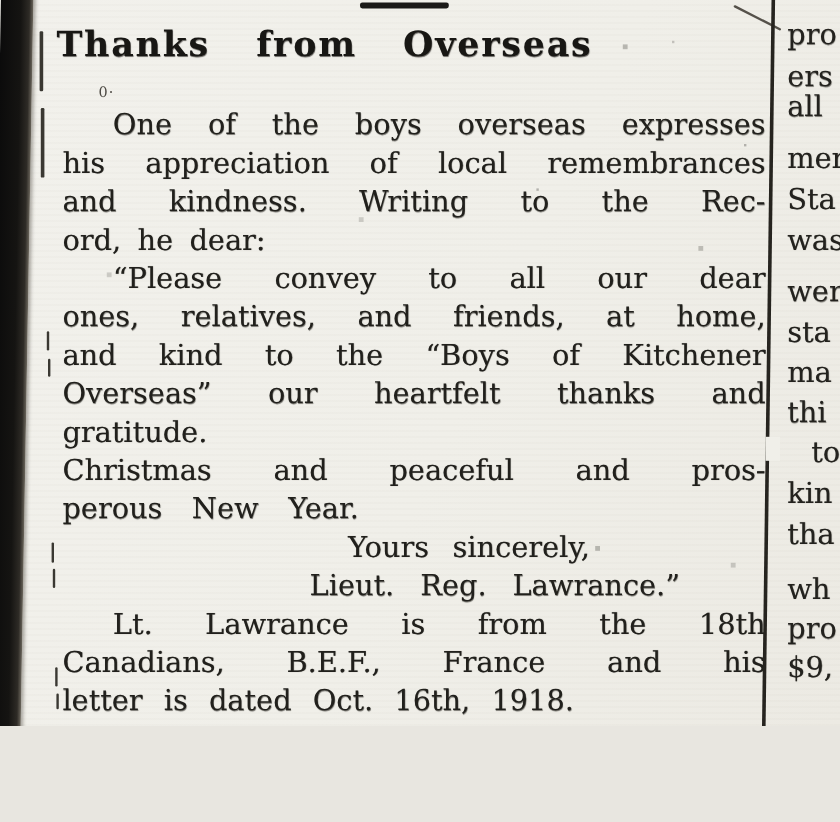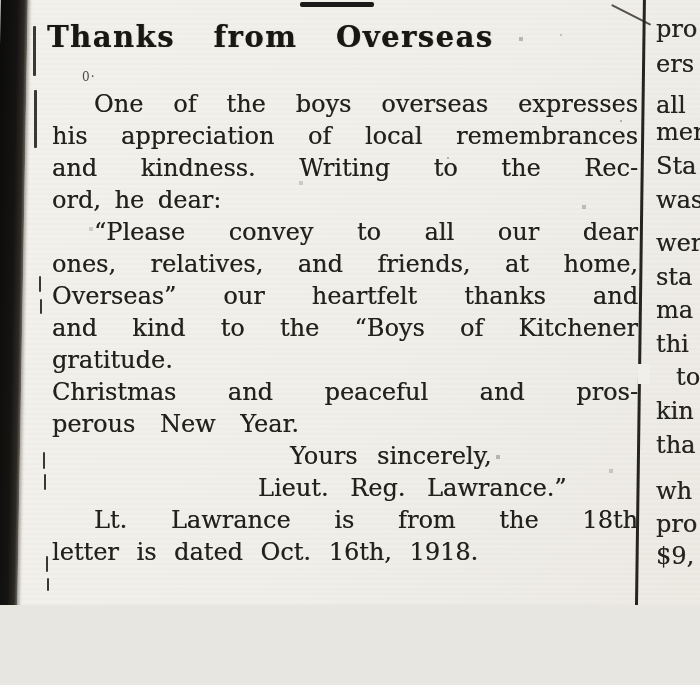--- a/index.html
+++ b/index.html
@@ -80,21 +80,21 @@
   .ws-b{ word-spacing:17px; }
   .ws-c{ word-spacing:10px; }
   .sig1{ margin-left:238px; word-spacing:12px; }
   .sig2{ margin-left:206px; word-spacing:14px; }
   
   .right-col{ position:absolute; left:656px; top:0; width:60px; }
   .frag{
     position:absolute; left:0; font-size:24px; line-height:30px; color:#23221e;
     text-shadow:0.35px 0.35px 0.6px rgba(30,27,22,0.55); white-space:nowrap;
   }
-  .f0{top:14px;}  .f1{top:49px;}  .f2{top:90px;text-align:center;}  .f3{top:117px;}
+  .f0{top:14px;}  .f1{top:49px;}  .f2{top:74px;text-align:center;}  .f3{top:117px;}
   .f4{top:151px;} .f5{top:185px;} .f6{top:228px;} .f7{top:262px;}
   .f8{top:295px;} .f9{top:329px;} .f10{top:362px;margin-left:20px;} .f11{top:396px;}
   .f12{top:430px;} .f13{top:476px;} .f14{top:509px;} .f15{top:541px;}
   .f16{top:612px;} .f17{top:646px;}
 </style>
 </head>
 <body>
 
 <div class="page">
 
@@ -117,28 +117,29 @@
     <h1 class="headline">Thanks from Overseas</h1>
     <span class="stray">0·</span>
 
     <div class="body-text">
       <div class="ln j ind">One of the boys overseas expresses</div>
       <div class="ln j">his appreciation of local remembrances</div>
       <div class="ln j">and kindness.  Writing to the Rec-</div>
       <div class="ln ws-a">ord, he dear:</div>
       <div class="ln j ind">“Please convey to all our dear</div>
       <div class="ln j">ones, relatives, and friends, at home,</div>
+      <div class="ln j">and kind to the “Boys of Kitchener</div>
       <div class="ln j">Overseas” our heartfelt thanks and</div>
-      <div class="ln j">and kind to the “Boys of Kitchener</div>
       <div class="ln">gratitude.</div>
       <div class="ln j">Christmas and peaceful and pros-</div>
       <div class="ln ws-b">perous New Year.</div>
       <div class="ln sig1">Yours sincerely,</div>
       <div class="ln sig2">Lieut. Reg. Lawrance.”</div>
       <div class="ln j ind">Lt. Lawrance is from the 18th</div>
+      <div class="ln j">Canadians, B.E.F., France and his</div>
       <div class="ln ws-c">letter is dated Oct. 16th, 1918.</div>
     </div>
   </div>
 
   <div class="divider"></div>
   <div class="divider-gap"></div>
 
   <div class="right-col">
     <div class="frag f0">pro</div>
     <div class="frag f1">ers</div>

